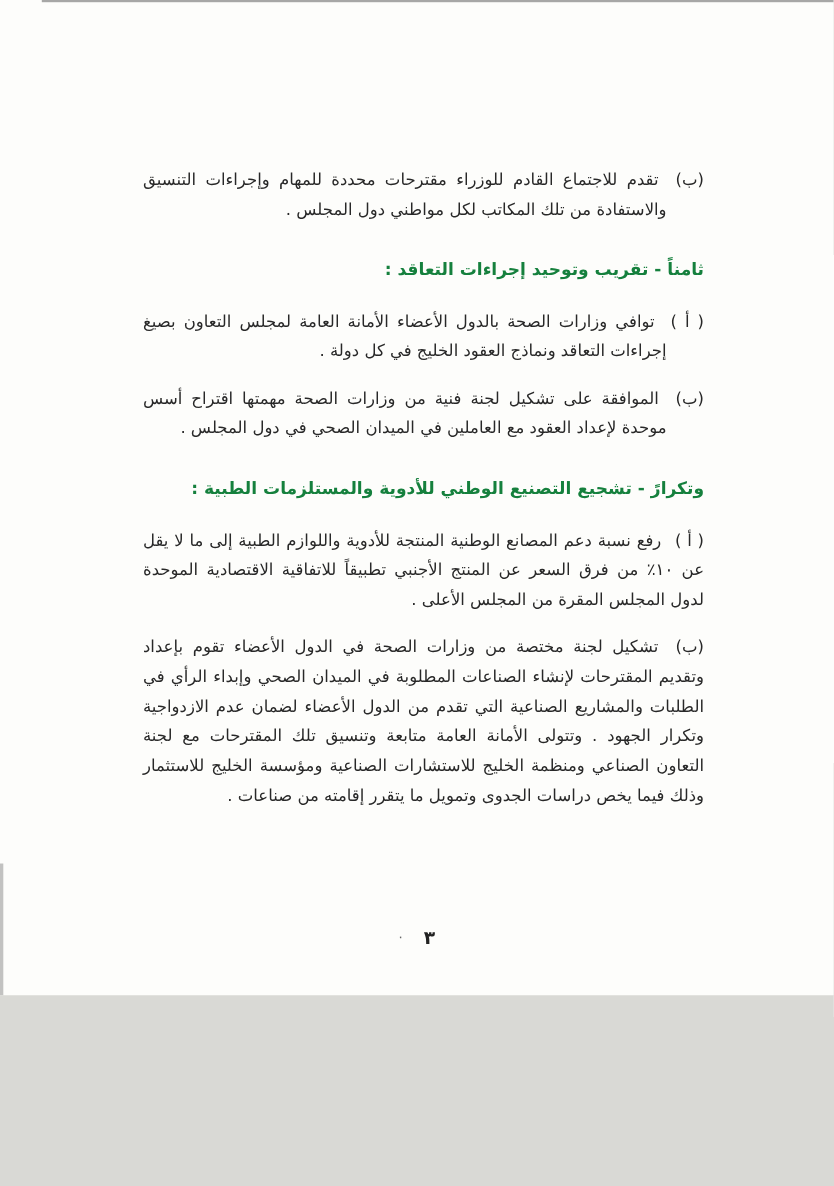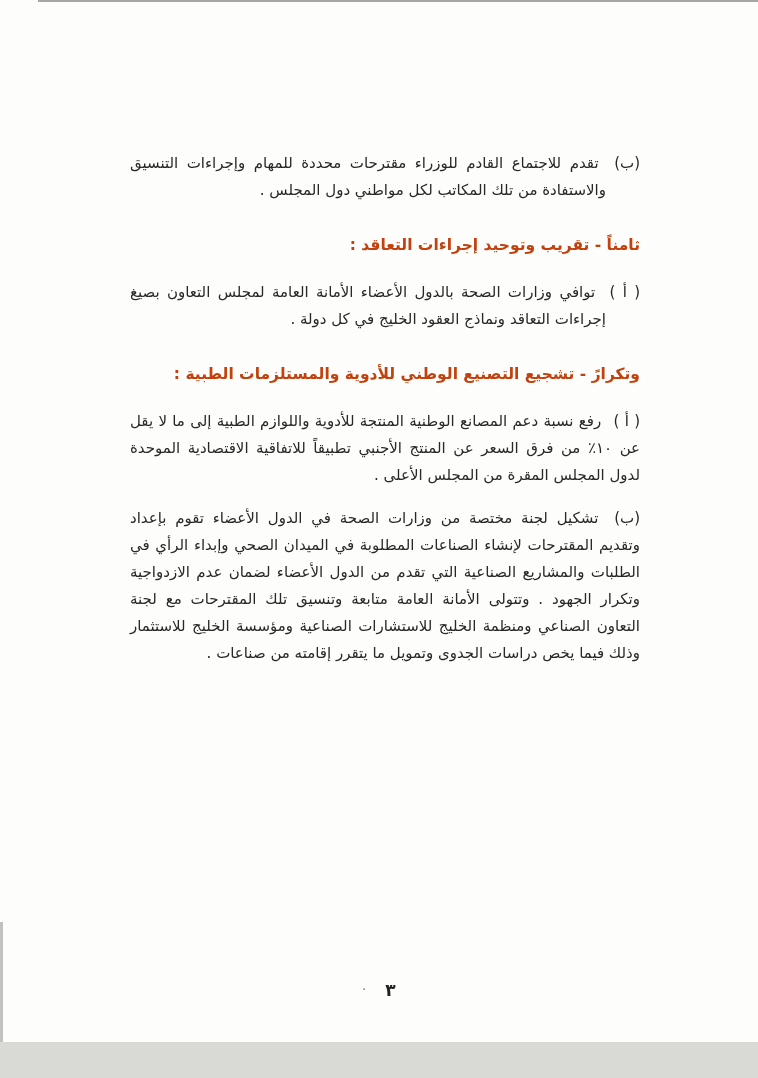--- a/index.html
+++ b/index.html
@@ -1,20 +1,20 @@
 <!DOCTYPE html>
 <html lang="ar"><head>
 <meta charset="utf-8">
 <style>
   * { box-sizing: border-box; }
   html, body { margin: 0; padding: 0; background: #d9d9d5; }
   .page {
     position: relative;
     width: 758px;
-    height: 1042px;
+    height: 905px;
     margin: 0 auto;
     background: #fdfdfb;
     font-family: "DejaVu Sans", sans-serif;
     color: #282828;
     overflow: hidden;
   }
   
   .artifact-top {
     position: absolute; top: 0; left: 38px; right: 0; height: 2px;
     background: #3d3d3d; opacity: .45;
@@ -32,21 +32,21 @@
     font-size: 15px;
     line-height: 27px;
     text-align: justify;
   }
   .item { margin: 0 0 16px 0; }
   .item.hang { padding-right: 34px; text-indent: -34px; }
   .marker { margin-left: 7px; white-space: nowrap; }
   .heading {
     font-size: 15.5px;
     font-weight: bold;
-    color: #c2410c;
+    color: #15803d;
     margin: 28px 0 20px 0;
     text-align: right;
   }
   .footer {
     position: absolute;
     left: 0; right: 0; bottom: 42px;
     text-align: center;
     color: #222;
   }
   .footer-dot {
@@ -75,20 +75,24 @@
       <span class="text">تقدم للاجتماع القادم للوزراء مقترحات محددة للمهام وإجراءات التنسيق والاستفادة من تلك المكاتب لكل مواطني دول المجلس .</span>
     </p>
 
     <h2 class="heading">ثامناً - تقريب وتوحيد إجراءات التعاقد :</h2>
 
     <p class="item hang">
       <span class="marker">( أ )</span>
       <span class="text">توافي وزارات الصحة بالدول الأعضاء الأمانة العامة لمجلس التعاون بصيغ إجراءات التعاقد ونماذج العقود الخليج في كل دولة .</span>
     </p>
 
+    <p class="item hang">
+      <span class="marker">(ب)</span>
+      <span class="text">الموافقة على تشكيل لجنة فنية من وزارات الصحة مهمتها اقتراح أسس موحدة لإعداد العقود مع العاملين في الميدان الصحي في دول المجلس .</span>
+    </p>
 
     <h2 class="heading">وتكرارً - تشجيع التصنيع الوطني للأدوية والمستلزمات الطبية :</h2>
 
     <p class="item">
       <span class="marker">( أ )</span>
       <span class="text">رفع نسبة دعم المصانع الوطنية المنتجة للأدوية واللوازم الطبية إلى ما لا يقل عن ١٠٪ من فرق السعر عن المنتج الأجنبي تطبيقاً للاتفاقية الاقتصادية الموحدة لدول المجلس المقرة من المجلس الأعلى .</span>
     </p>
 
     <p class="item">
       <span class="marker">(ب)</span>

